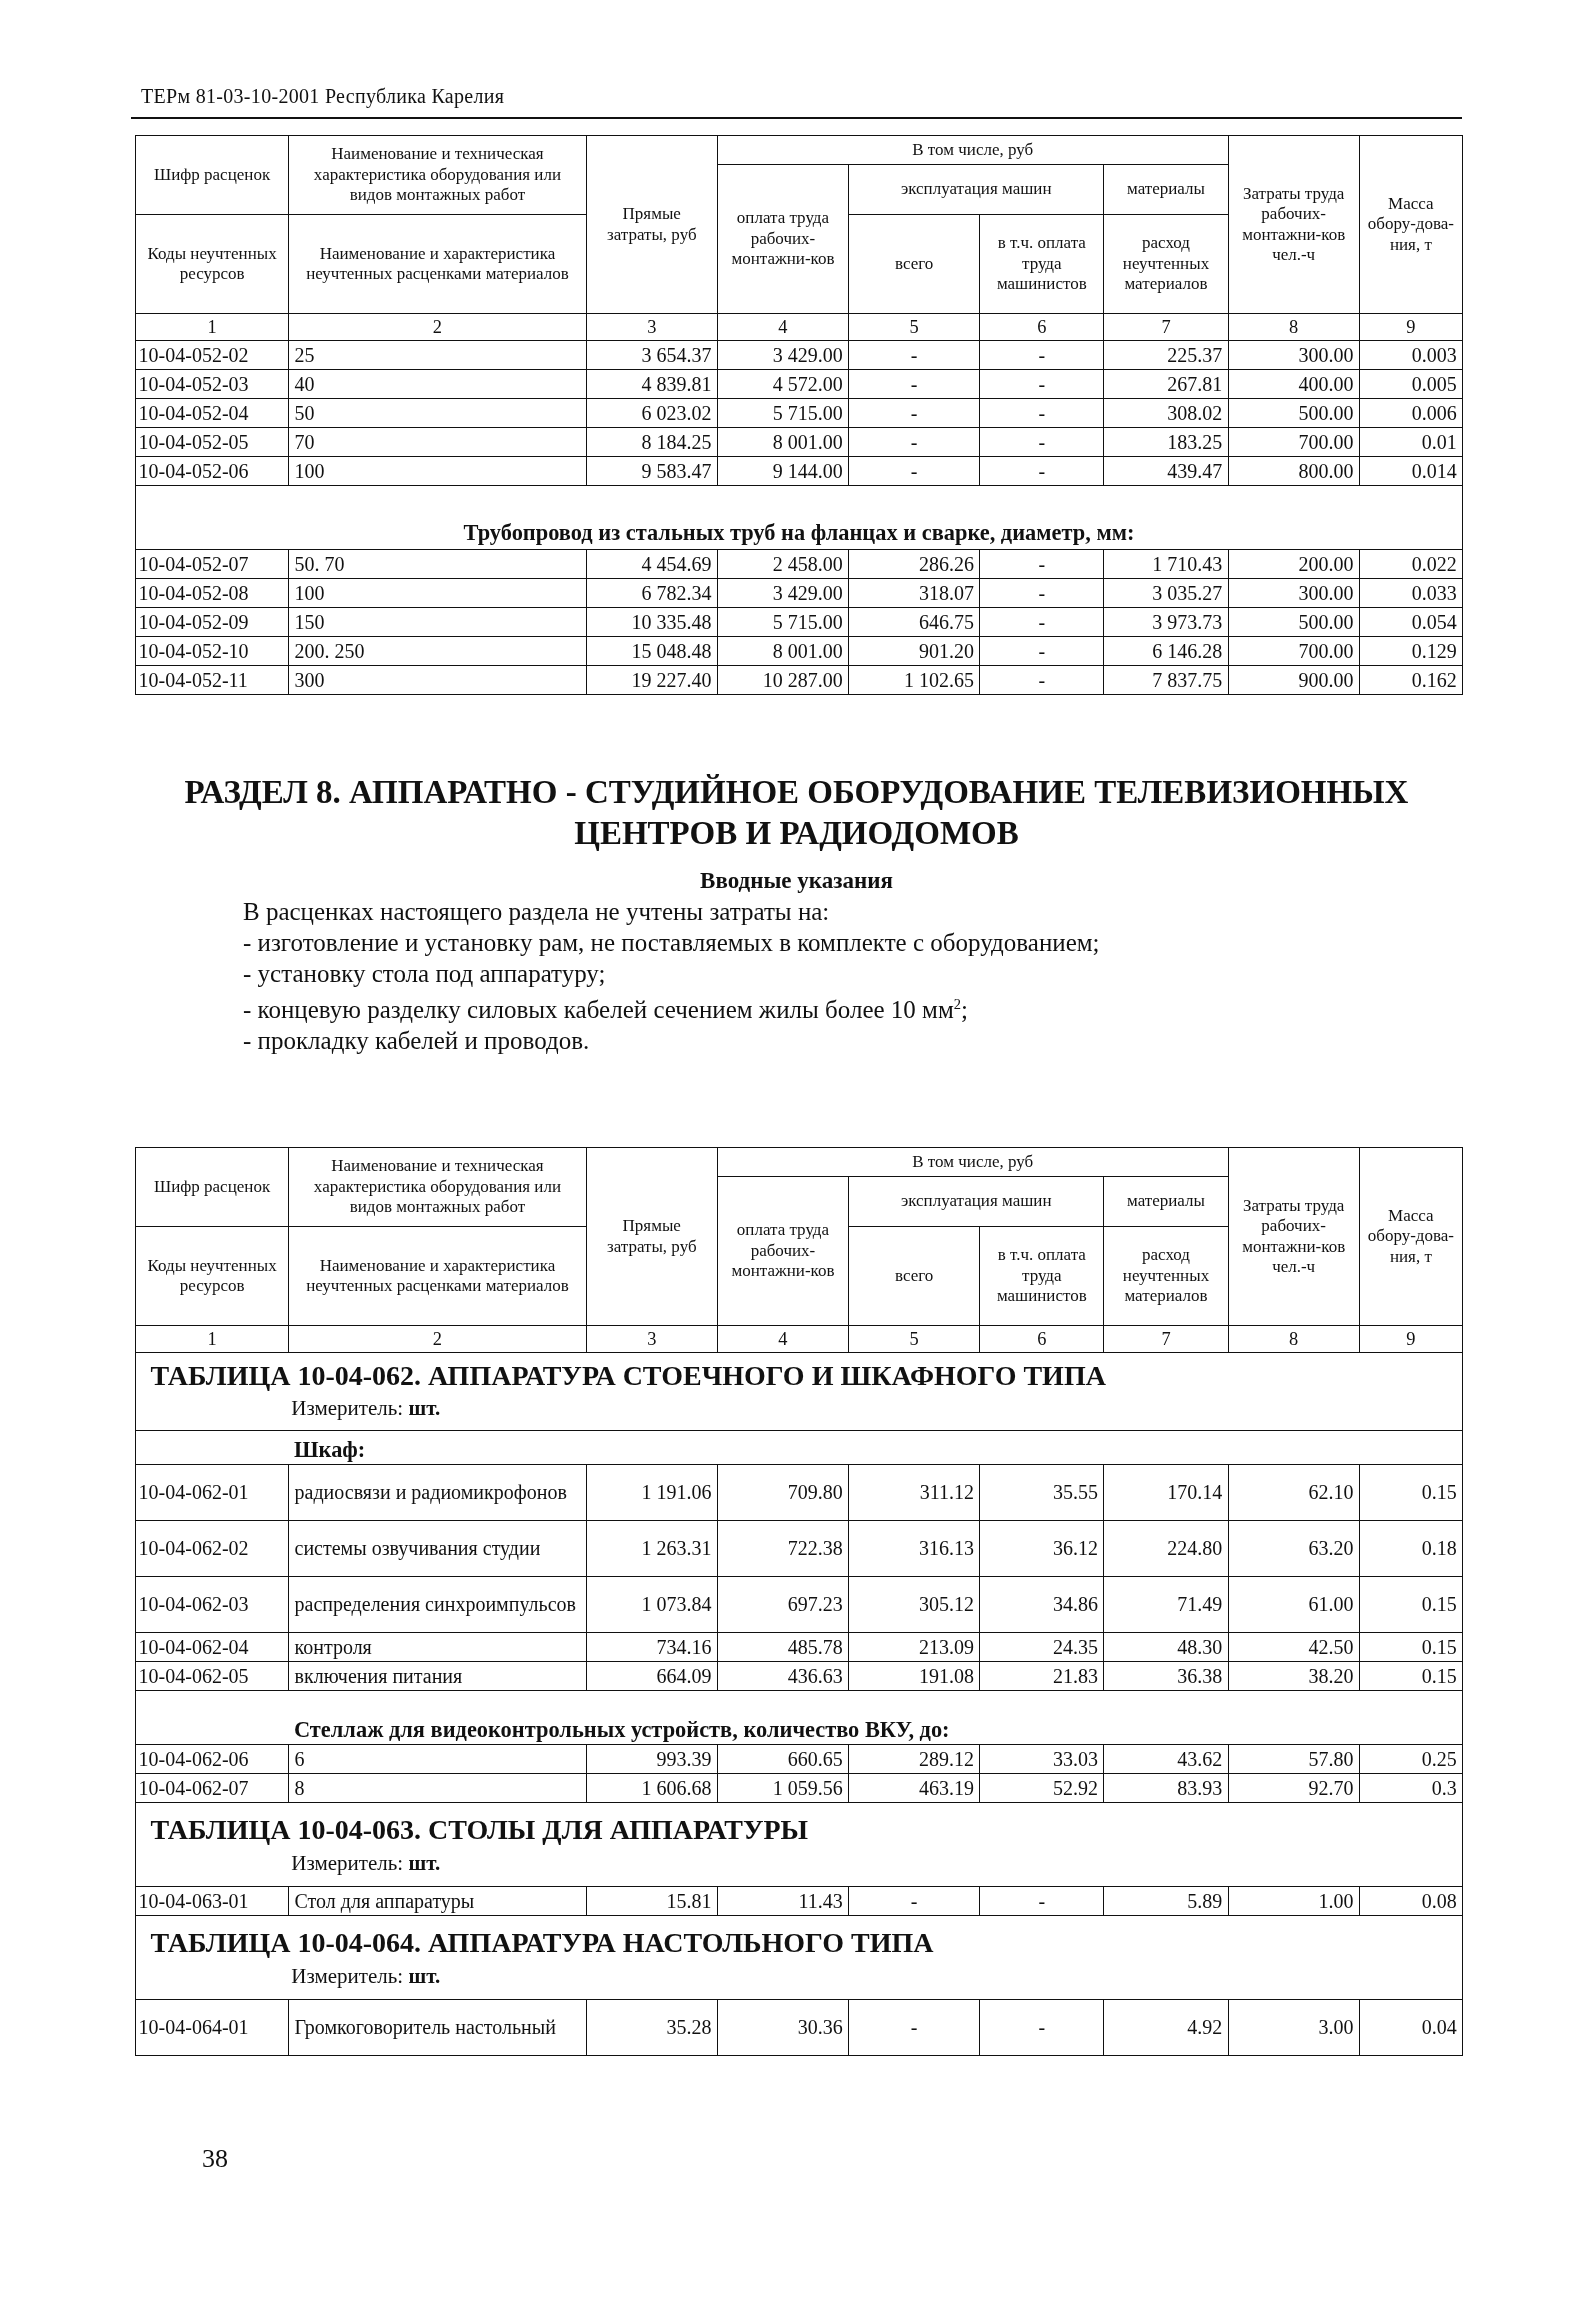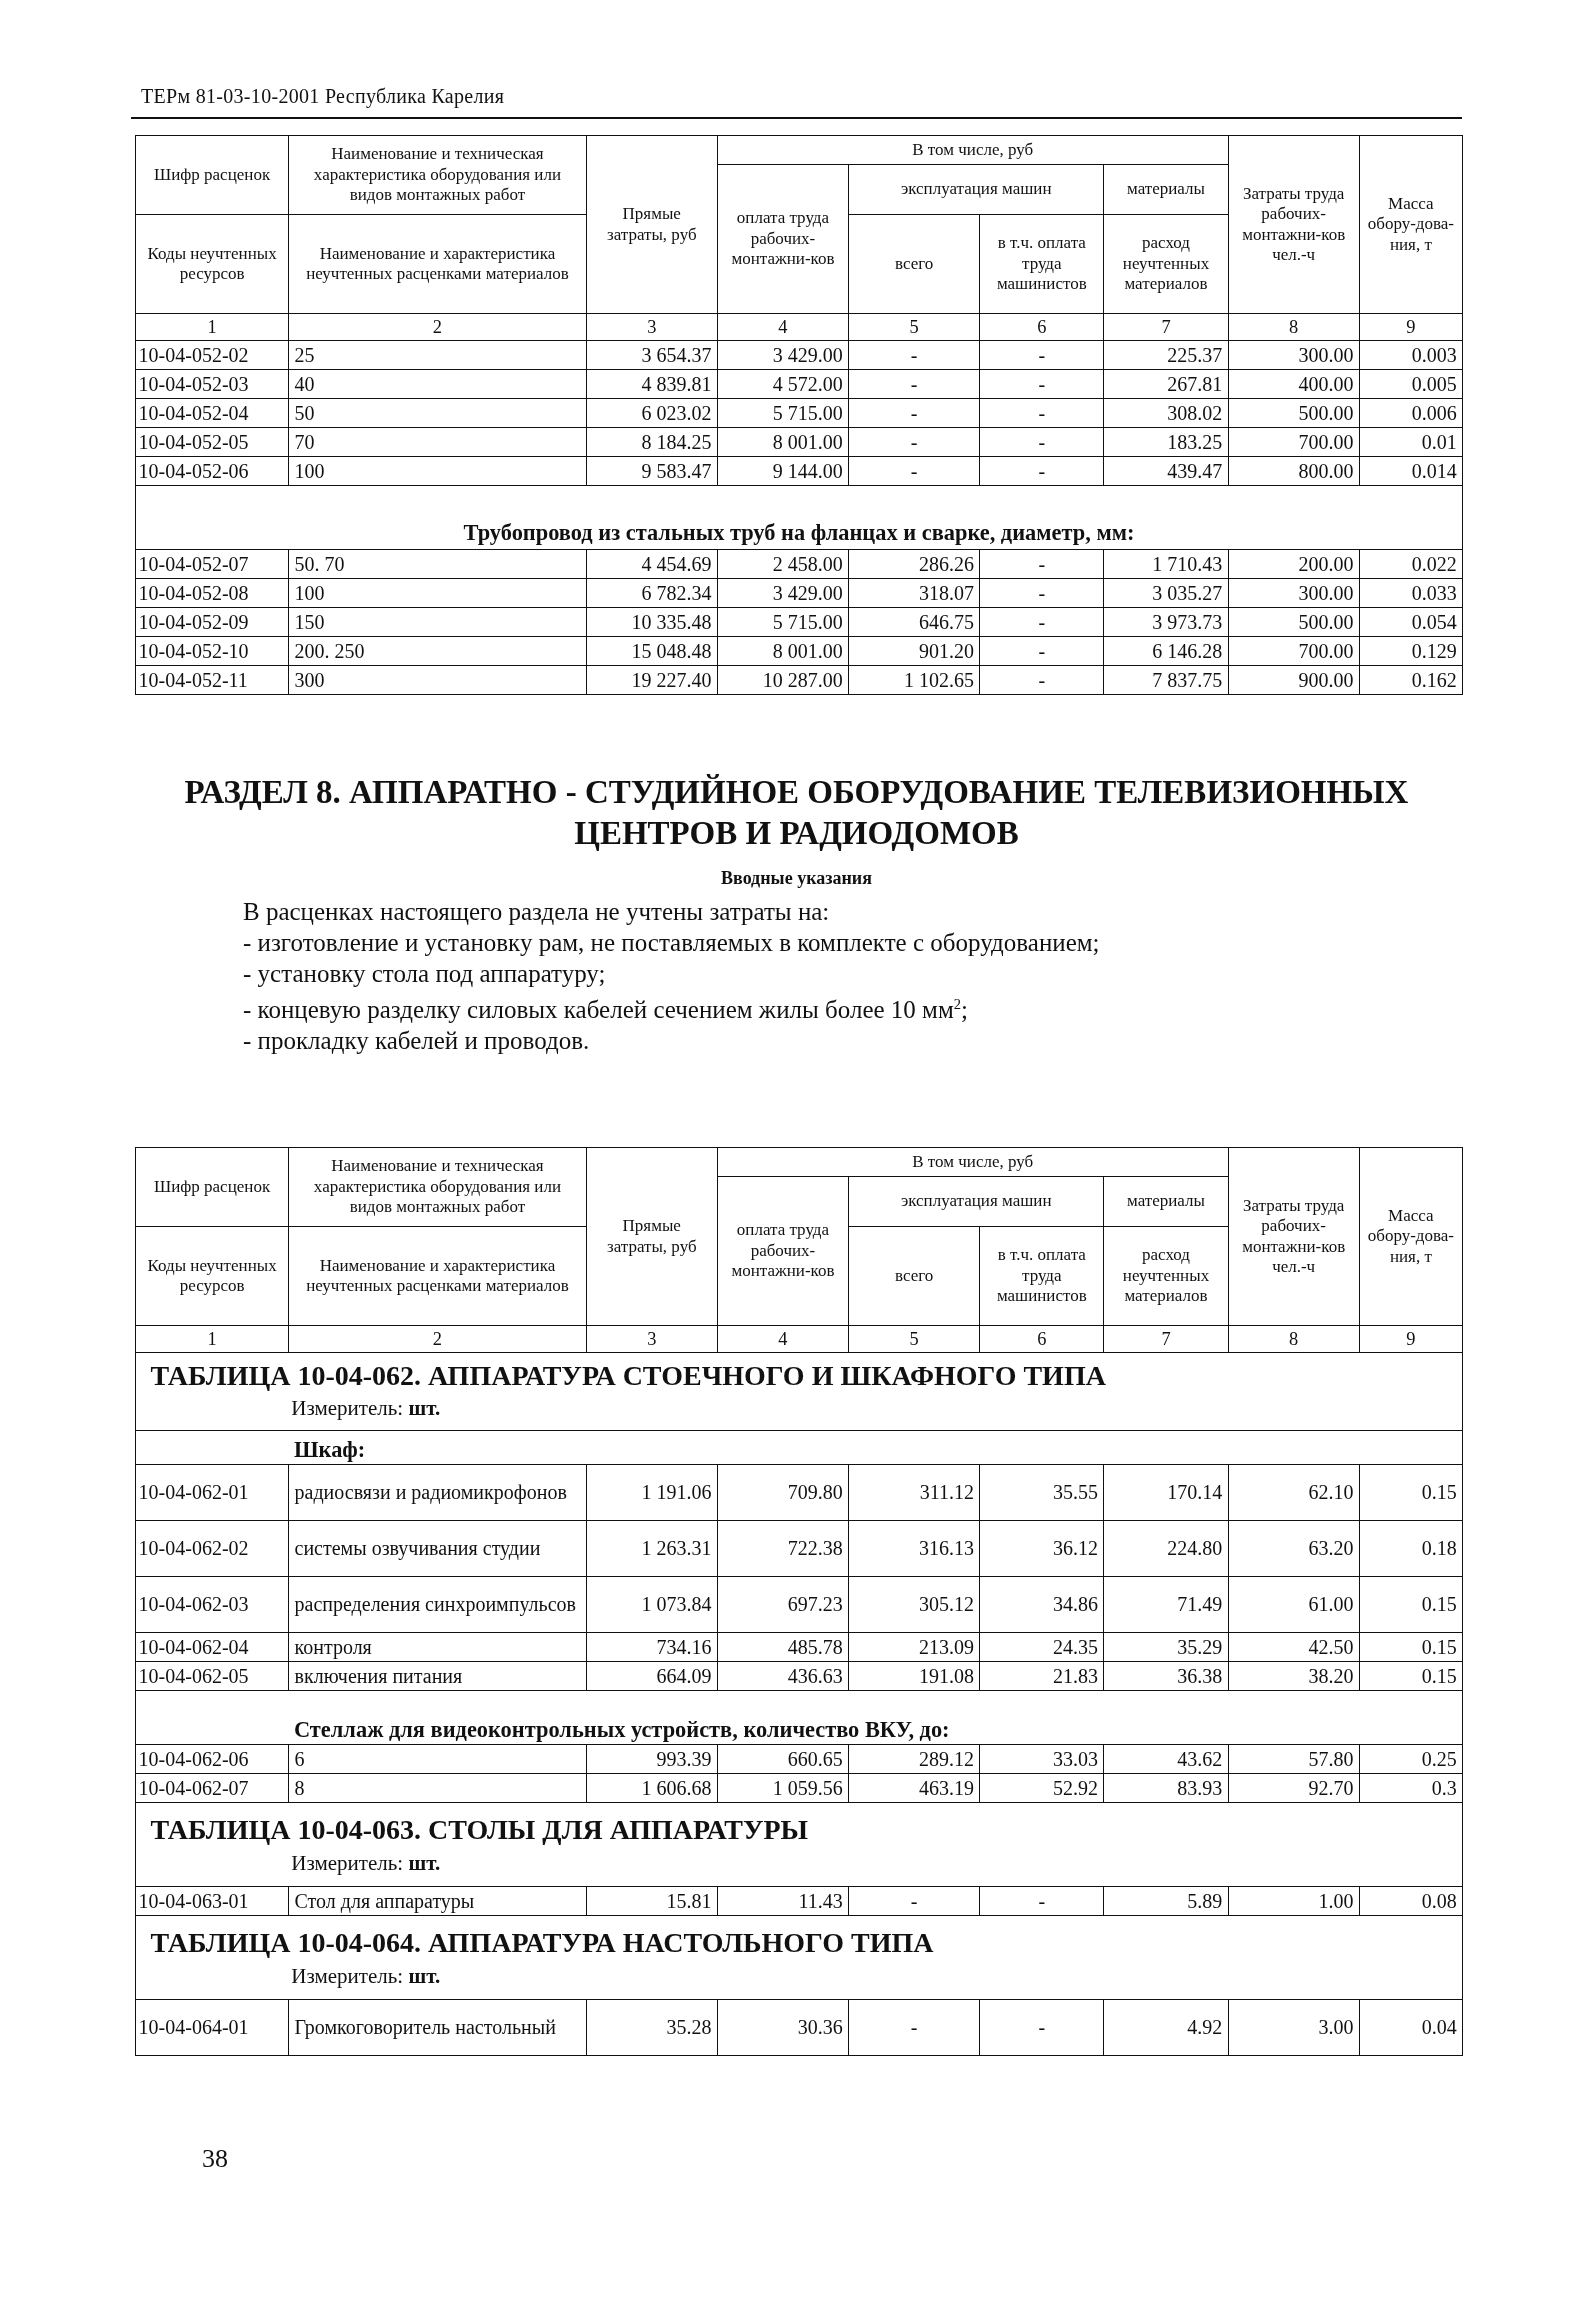--- a/index.html
+++ b/index.html
@@ -15,21 +15,21 @@
   .row td.ctr { text-align:center; }
   .row td.code { text-align:left; padding-left:2.6px; }
   .row2 td { height:55px; }
   .row2 td.desc { line-height:25px; white-space:normal; }
   .group td { border-left:1.3px solid #111; border-right:1.3px solid #111; }
   .group-title { font-weight:bold; font-size:22.4px; }
   .tbl-title { font-weight:bold; font-size:28px; padding-left:9.2px; }
   .measure { font-size:21px; }
   .measure b { font-weight:bold; }
   .section-title { position:absolute; left:131px; width:1331px; text-align:center; font-weight:bold; font-size:33px; line-height:41px; top:772px; }
-  .sub-title { position:absolute; left:131px; width:1331px; text-align:center; font-weight:bold; font-size:18px; top:868px; }
+  .sub-title { position:absolute; left:131px; width:1331px; text-align:center; font-weight:bold; font-size:23px; top:868px; }
   .intro { position:absolute; left:243px; top:896px; font-size:25px; line-height:31px; }
   .intro sup { font-size:14.5px; }
   .page-num { position:absolute; left:202px; top:2144px; font-size:26px; }
 </style>
 </head>
 <body>
 
 <div class="running-head">ТЕРм 81-03-10-2001  Республика Карелия</div>
 <div class="head-rule"></div>
 
@@ -313,21 +313,21 @@
         <td class="num">61.00</td>
         <td class="num">0.15</td>
       </tr>
       <tr class="row">
         <td class="code">10-04-062-04</td>
         <td class="desc">контроля</td>
         <td class="num">734.16</td>
         <td class="num">485.78</td>
         <td class="num">213.09</td>
         <td class="num">24.35</td>
-        <td class="num">35.29</td>
+        <td class="num">48.30</td>
         <td class="num">42.50</td>
         <td class="num">0.15</td>
       </tr>
       <tr class="row">
         <td class="code">10-04-062-05</td>
         <td class="desc">включения питания</td>
         <td class="num">664.09</td>
         <td class="num">436.63</td>
         <td class="num">191.08</td>
         <td class="num">21.83</td>

